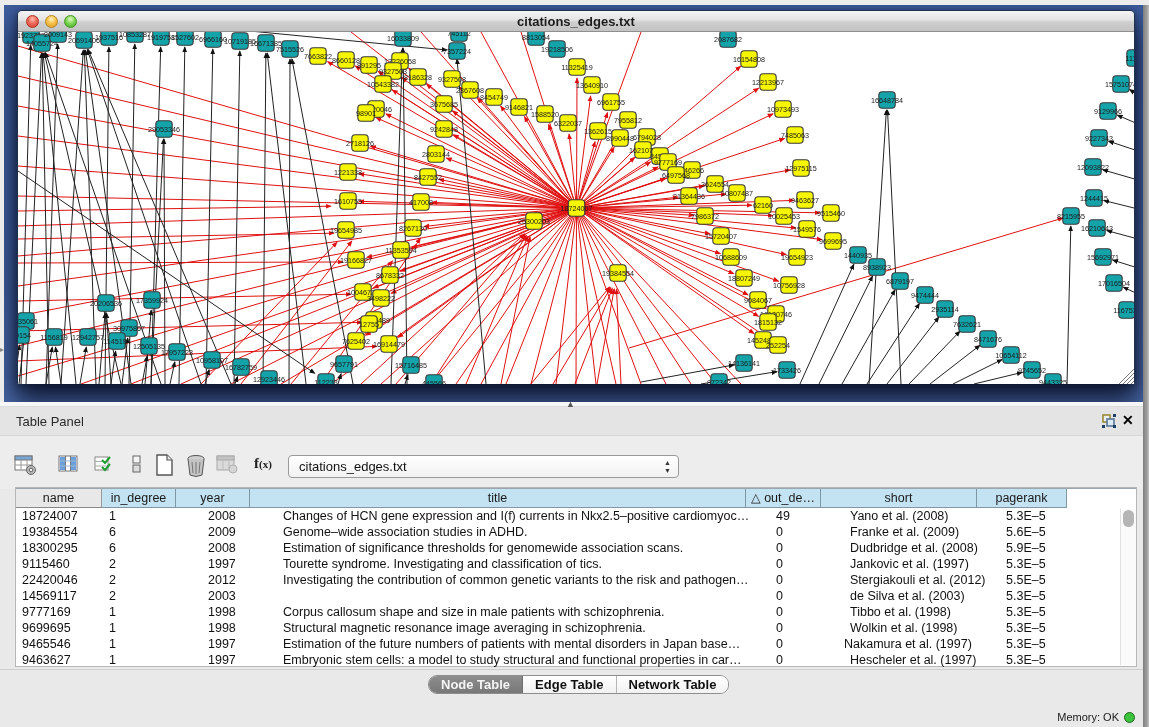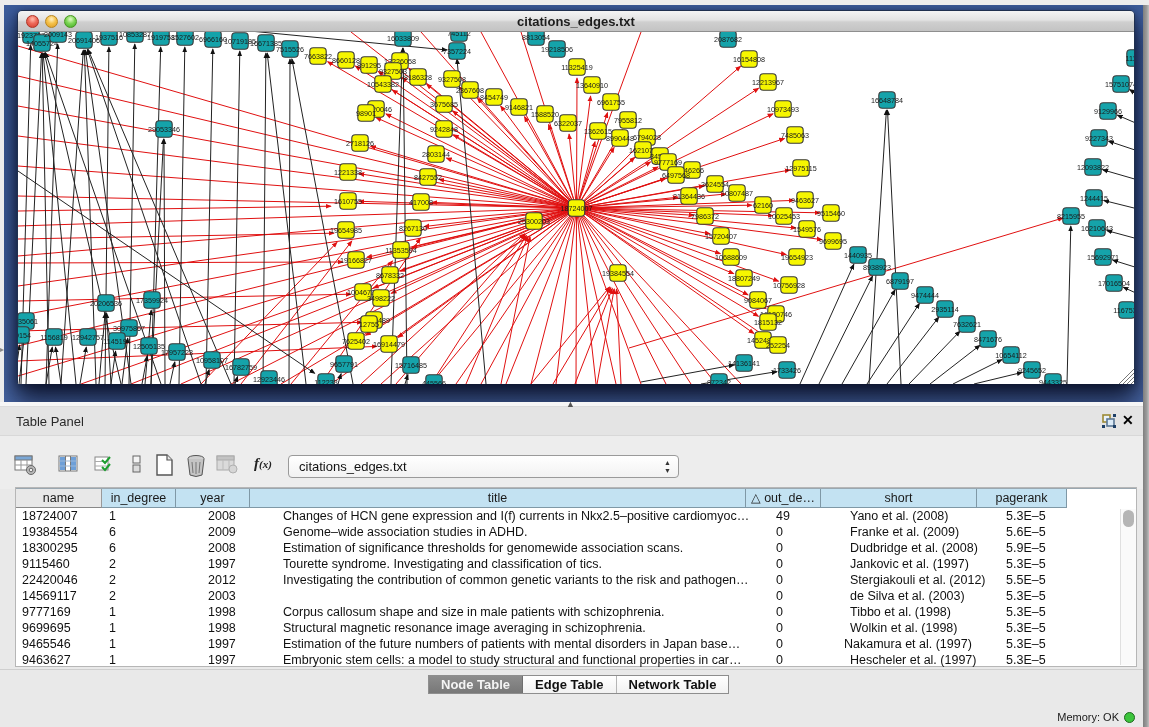--- a/index.html
+++ b/index.html
@@ -58,21 +58,21 @@
 .rows { position:absolute; left:0; top:20px; width:1120px; font-size:12.5px; color:#111; }
 .tr { height:16px; line-height:16px; white-space:nowrap; }
 .td { position:absolute; overflow:hidden; height:16px; }
 #vscroll { position:absolute; left:1104px; top:21px; width:16px; height:156px; background:#fafafa;
   border-left:1px solid #e0e0e0; }
 #vthumb { position:absolute; left:2px; top:1px; width:11px; height:17px; background:#b5b5b5; border-radius:6px; }
 
 
 #seprow { position:absolute; left:0; top:267px; width:1149px; border-top:1px solid #cfcfcf; }
 #tabs { position:absolute; left:428px; top:273px; height:19px; display:flex;
-  border:1px solid #8e8e8e; border-radius:0; overflow:hidden; background:#fff; }
+  border:1px solid #8e8e8e; border-radius:9px; overflow:hidden; background:#fff; }
 .tab { height:19px; line-height:18px; font-size:13px; font-weight:bold; padding:0 12px; color:#111; background:linear-gradient(180deg,#ffffff,#f0f0f0); border-right:1px solid #b5b5b5; }
 .tab.sel { background:linear-gradient(180deg,#8d8d8d,#757575); color:#f4f4f4; border-right:1px solid #6f6f6f; }
 .tab:last-child { border-right:none; }
 
 #memory { position:absolute; right:14px; top:309px; font-size:11px; color:#1a1a1a; }
 #memdot { display:inline-block; width:11px; height:11px; border-radius:50%; background:#3cc53c; border:1.5px solid #1e681e; vertical-align:-2px; margin-left:5px; }
 </style></head>
 <body>
 <div id="root">
   <div id="desktop">
@@ -634,21 +634,21 @@
           <line x1="11" y1="8" x2="11" y2="20" stroke="#777"></line>
           <line x1="15" y1="8" x2="14" y2="19" stroke="#777"></line>
 </svg>
 <svg class="tbi" style="left:216px" width="24" height="22" viewBox="0 0 24 22">
  <rect x="1" y="2" width="17" height="14" fill="#dadada" stroke="#aaa"></rect>
  <rect x="1" y="2" width="17" height="4" fill="#c3c3c3" stroke="#aaa"></rect>
  <line x1="7" y1="6" x2="7" y2="16" stroke="#bbb"></line>
           <line x1="13" y1="6" x2="13" y2="16" stroke="#bbb"></line>
  <circle cx="17" cy="15" r="4" fill="#d6d6d6" stroke="#b0b0b0"></circle>
 </svg>
-<div class="tbi" style="left:254px;top:19px;font-size:15px;font-style:italic;font-weight:bold;color:#222;font-family:'Liberation Serif',serif">f<span style="font-size:11px">(x)</span></div>
+<div class="tbi" style="left:254px;top:19px;font-size:15px;font-weight:bold;color:#222;font-family:'Liberation Serif',serif">f<span style="font-size:11px">(x)</span></div>
 
       <div id="combo">citations_edges.txt<div class="arrows">▲<br>▼</div></div>
     </div>
     <div id="tbl">
       <div id="thead">
         <div class="th gray" style="width:86px">name</div>
         <div class="th" style="width:74px">in_degree</div>
         <div class="th" style="width:74px">year</div>
         <div class="th" style="width:496px">title</div>
         <div class="th" style="width:75px">△ out_de…</div>

